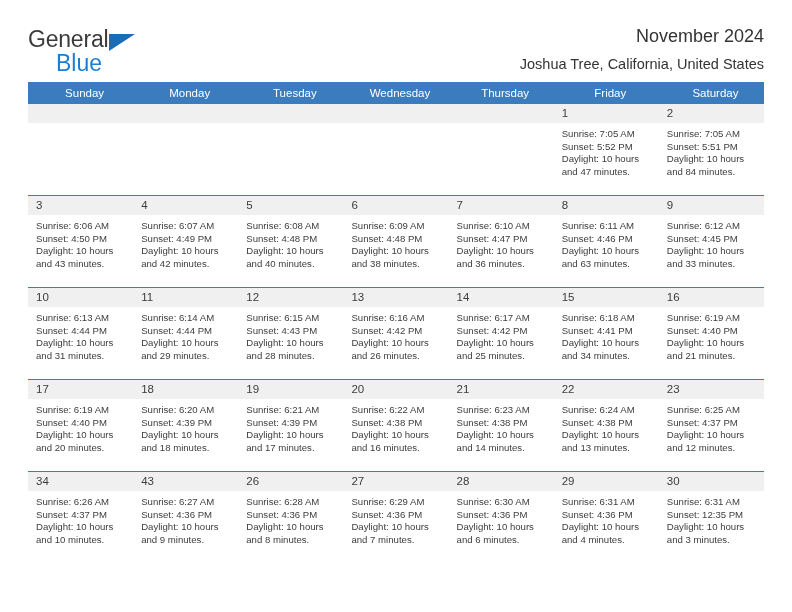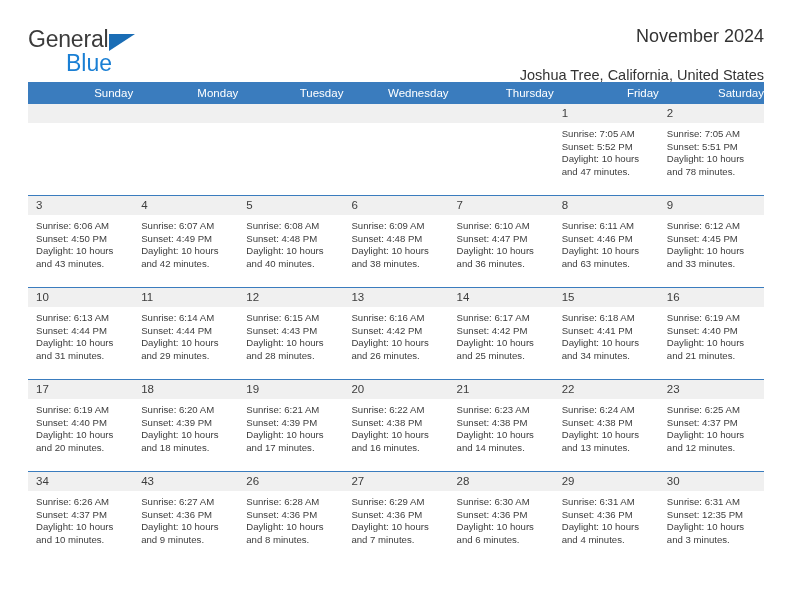--- a/index.html
+++ b/index.html
@@ -53,56 +53,56 @@
     margin-left: 1px;
     margin-top: 5px;
     border-left: 26px solid #1a6db5;
     border-bottom: 17px solid transparent;
   }
   .logo-blue {
     font-size: 23px;
     color: #1a7fd4;
     line-height: 1;
     margin-top: 1px;
-    margin-left: 38px;
+    margin-left: 28px;
     display: block;
     font-weight: 400;
   }
   .titles {
     text-align: right;
     padding-top: 0;
   }
   .cal-title {
     font-size: 18px;
     color: #333333;
     font-weight: 400;
     line-height: 1.15;
     white-space: nowrap;
   }
   .cal-subtitle {
     font-size: 14.5px;
     color: #333333;
     font-weight: 400;
-    margin-top: 20px;
+    margin-top: 9px;
     white-space: nowrap;
   }
 
   
   .calendar {
     width: 736px;
     border-collapse: collapse;
     table-layout: fixed;
     margin-top: 10px;
   }
   .calendar th {
     background: #3a7cbe;
     color: #ffffff;
     font-size: 11.5px;
     font-weight: normal;
-    text-align: right;
+    text-align: center;
     padding: 5px 0 5px 8px;
     height: 19px;
     box-sizing: border-box;
     border: none;
   }
   .calendar td {
     vertical-align: top;
     padding: 0;
     height: 91px;
     border-top: 1px solid #3a7cbe;
@@ -194,21 +194,21 @@
               <div>Daylight: 10 hours</div>
               <div>and 47 minutes.</div>
             </div>
           </td>
           <td>
             <div class="daynum">2</div>
             <div class="cell-body">
               <div>Sunrise: 7:05 AM</div>
               <div>Sunset: 5:51 PM</div>
               <div>Daylight: 10 hours</div>
-              <div>and 78 minutes.</div>
+              <div>and 84 minutes.</div>
             </div>
           </td>
         </tr>
         <tr>
           <td>
             <div class="daynum">3</div>
             <div class="cell-body">
               <div>Sunrise: 6:06 AM</div>
               <div>Sunset: 4:50 PM</div>
               <div>Daylight: 10 hours</div>

